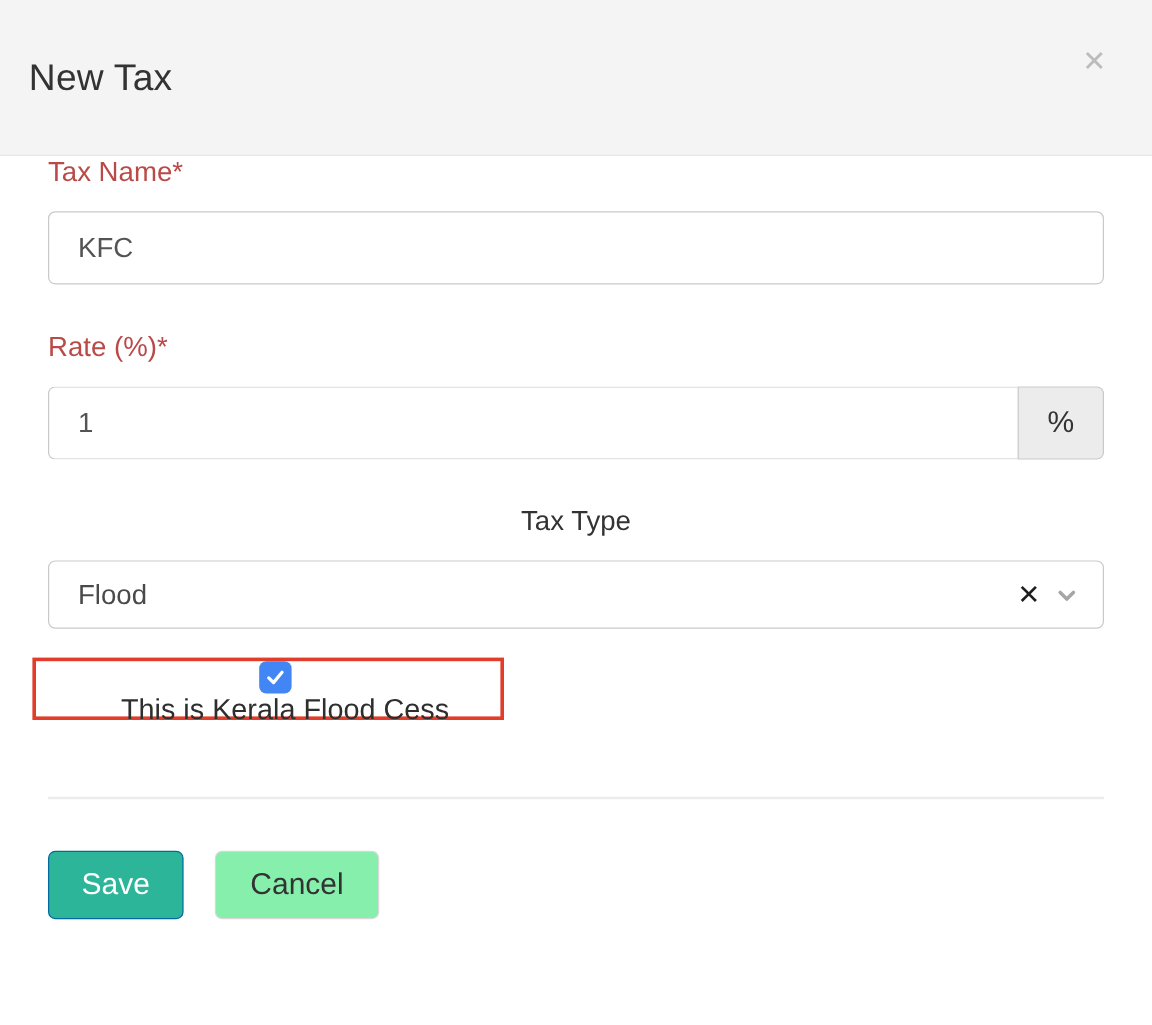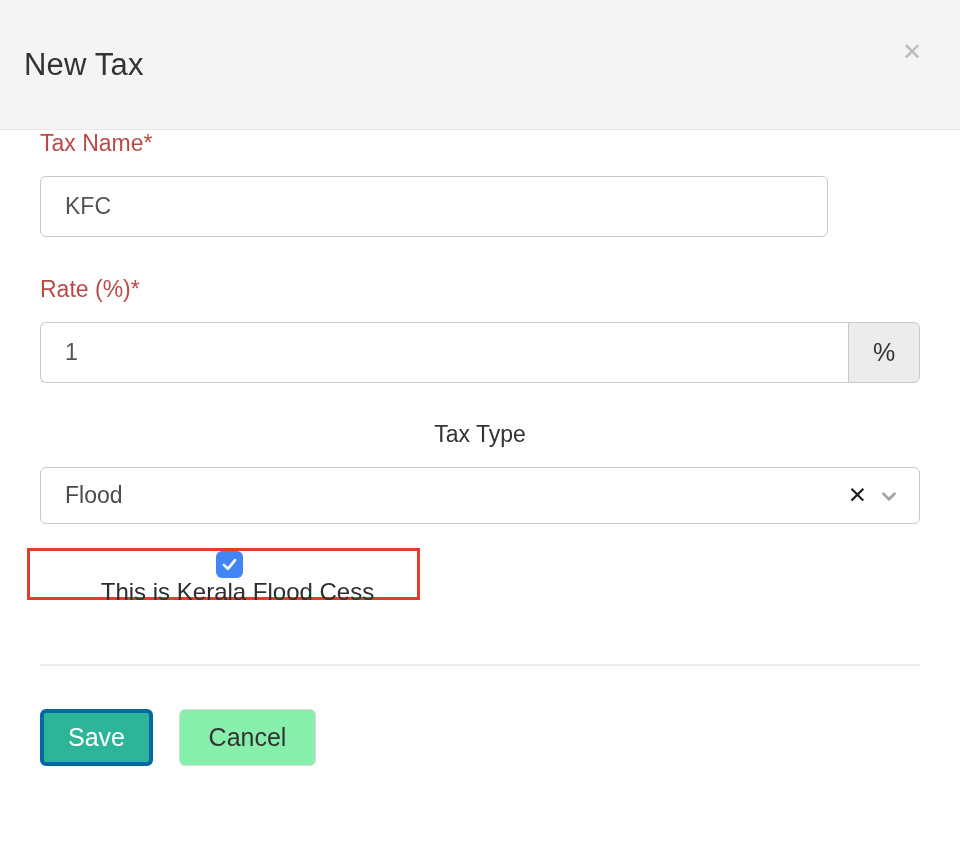--- a/index.html
+++ b/index.html
@@ -49,21 +49,21 @@
     font-size: 23px;
     font-weight: 400;
     color: #333333;
     margin-bottom: 19px;
   }
   .field-label.required { color: #b94a48; }
   .lbl-1 { }
   .lbl-2 { margin-top: 39px; }
   .lbl-3 { margin-top: 38px; text-align: center; }
   .text-input {
-    width: 788px;
+    width: 880px;
     height: 61px;
     border: 1px solid #c9c9c9;
     border-radius: 6px;
     font-family: "Liberation Sans", "DejaVu Sans", sans-serif;
     font-size: 23px;
     color: #545454;
     padding: 0 24px;
     background: #ffffff;
     outline: none;
     display: block;
@@ -171,21 +171,21 @@
     font-family: "Liberation Sans", "DejaVu Sans", sans-serif;
     font-size: 25px;
     cursor: pointer;
     display: inline-flex;
     align-items: center;
     justify-content: center;
   }
   .btn-save {
     width: 113px;
     background: #2cb598;
-    border: 4px solid #0369a1;
+    border: 1px solid #0369a1;
     color: #ffffff;
   }
   .btn-cancel {
     width: 137px;
     margin-left: 26px;
     background: #86efac;
     border: 1px solid #d8d8d8;
     color: #333333;
   }
 </style>

